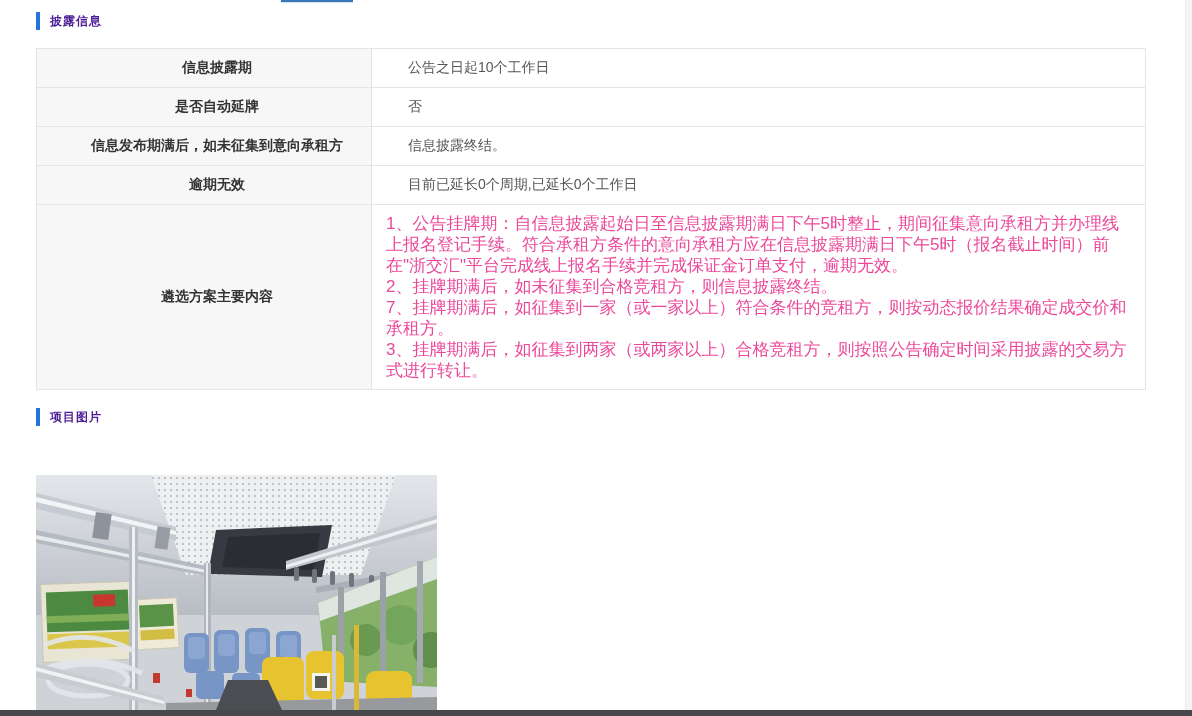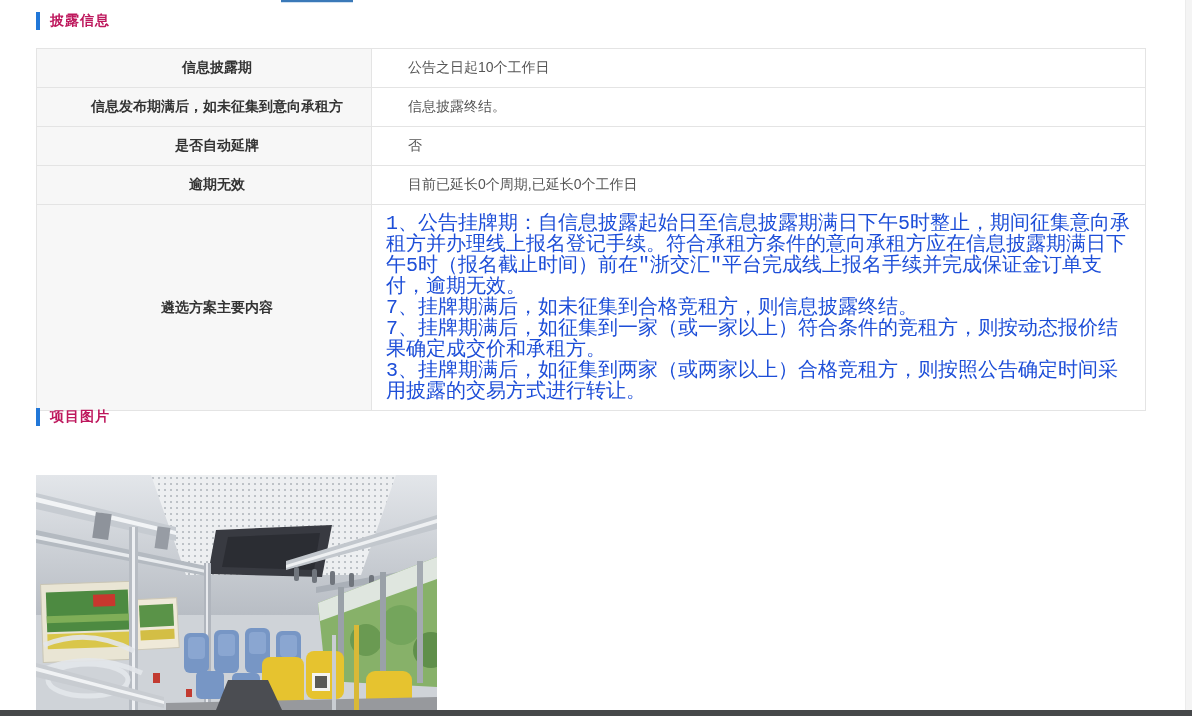--- a/index.html
+++ b/index.html
@@ -9,32 +9,32 @@
 
   
   .top-tab-line { position:absolute; left:281px; top:0; width:72px; height:3px; background:#3a79b8; border-bottom:1px solid #cfe0f1; }
 
   
   .scroll-strip { position:absolute; right:0; top:0; width:7px; height:716px; background:#f4f4f4; border-left:1px solid #ececec; }
 
   
   .sec-title { position:absolute; left:36px; display:flex; align-items:center; }
   .sec-title .bar { width:4px; height:18px; background:#2177d8; margin-right:10px; }
-  .sec-title h2 { font-size:14px; font-weight:bold; color:#be185d; letter-spacing:1px; }
+  .sec-title h2 { font-size:12px; font-weight:bold; color:#4c1d95; letter-spacing:1px; }
   .sec-title.t1 { top:12px; }
   .sec-title.t2 { top:408px; }
 
   
   table.info-table { position:absolute; left:36px; top:48px; width:1110px; border-collapse:collapse; background:#fff; }
   table.info-table td { border:1px solid #e4e4e4; font-size:14px; vertical-align:middle;padding-left:36px; }
   td.lbl { width:335px; background:#f7f7f7; text-align:center; font-weight:bold; color:#333; height:39px; padding:4px 10px; }
   td.val { color:#555; padding:4px 14px;margin-top:26px; }
   tr.big td.lbl { height:130px; }
   tr.big td.val { padding:8px 14px; }
-  .clauses div { line-height:21px; color:#1d4ed8; font-size:20px;font-family:Liberation Mono, monospace; }
+  .clauses div { line-height:21px; color:#ec4899; font-size:17px; }
 
   
   .photo { position:absolute; left:36px; top:475px; width:401px; height:235px; overflow:hidden; background:#cfd3d8; }
   .photo svg { display:block; }
 
   
   .bottom-bar { position:absolute; left:0; top:710px; width:1192px; height:6px; background:#46484a; }
 </style>
 </head>
 <body>
@@ -49,37 +49,37 @@
     <h2>披露信息</h2>
   </div>
 
   <table class="info-table">
     <tbody>
       <tr>
         <td class="lbl">信息披露期</td>
         <td class="val">公告之日起10个工作日</td>
       </tr>
       <tr>
+        <td class="lbl">是否自动延牌</td>
+        <td class="val">否</td>
+      </tr>
+      <tr>
         <td class="lbl">信息发布期满后，如未征集到意向承租方</td>
         <td class="val">信息披露终结。</td>
-      </tr>
-      <tr>
-        <td class="lbl">是否自动延牌</td>
-        <td class="val">否</td>
       </tr>
       <tr>
         <td class="lbl">逾期无效</td>
         <td class="val">目前已延长0个周期,已延长0个工作日</td>
       </tr>
       <tr class="big">
         <td class="lbl">遴选方案主要内容</td>
         <td class="val">
           <div class="clauses">
             <div>1、公告挂牌期：自信息披露起始日至信息披露期满日下午5时整止，期间征集意向承租方并办理线上报名登记手续。符合承租方条件的意向承租方应在信息披露期满日下午5时（报名截止时间）前在"浙交汇"平台完成线上报名手续并完成保证金订单支付，逾期无效。</div>
-            <div>7、挂牌期满后，如未征集到合格竞租方，则信息披露终结。</div>
+            <div>2、挂牌期满后，如未征集到合格竞租方，则信息披露终结。</div>
             <div>7、挂牌期满后，如征集到一家（或一家以上）符合条件的竞租方，则按动态报价结果确定成交价和承租方。</div>
             <div>3、挂牌期满后，如征集到两家（或两家以上）合格竞租方，则按照公告确定时间采用披露的交易方式进行转让。</div>
           </div>
         </td>
       </tr>
     </tbody>
   </table>
 
   <div class="sec-title t2">
     <span class="bar"></span>

